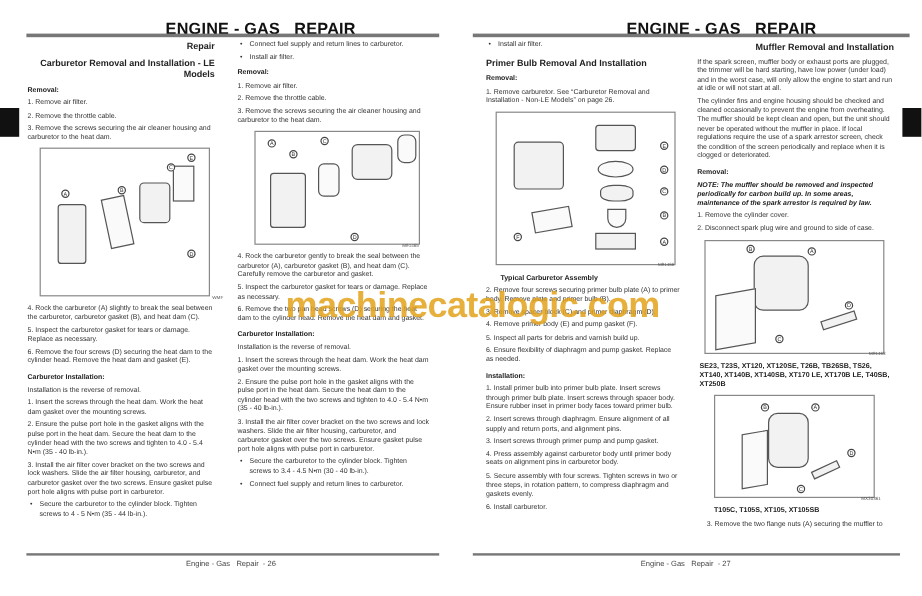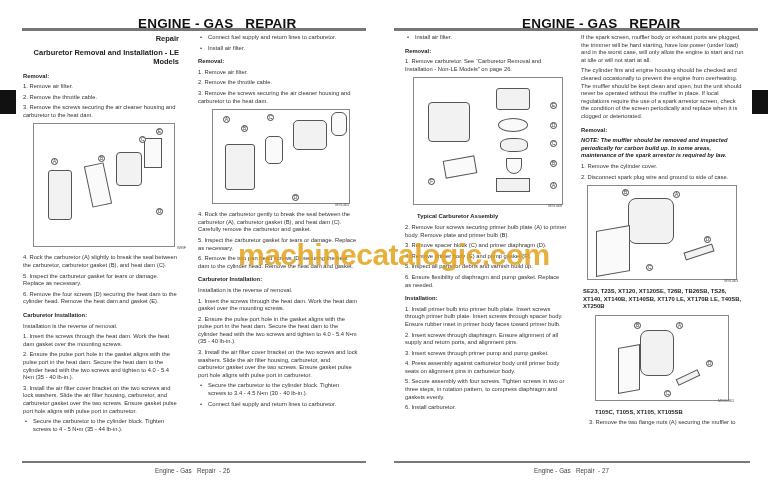--- a/index.html
+++ b/index.html
@@ -135,20 +135,21 @@
   <div class="footer">Engine - Gas   Repair  - 26</div>
 </div>
 
 <div class="page right">
   <div class="page-title">ENGINE - GAS   REPAIR</div>
   <div class="rule-top"></div>
   <div class="tab-marker"></div>
 
   <div class="col" style="left:21px; width:162px;">
     <p class="bullet">Install air filter.</p>
+    <div class="h2">Primer Bulb Removal And Installation</div>
     <div class="h3">Removal:</div>
     <p>1.  Remove carburetor. See “Carburetor Removal and Installation - Non-LE Models” on page 26.</p>
 
     <div class="figure" style="width:150px; height:128px; margin:4px 0 0 8px;">
       <div class="part" style="left:14px; top:24px; width:42px; height:40px; border-radius:4px;"></div>
       <div class="part" style="left:30px; top:80px; width:32px; height:18px; transform:rotate(-10deg); background:#fafafa;"></div>
       <div class="part" style="left:82px; top:10px; width:34px; height:22px; border-radius:3px;"></div>
       <div class="part" style="left:84px; top:40px; width:30px; height:14px; border-radius:50%; background:#fafafa;"></div>
       <div class="part" style="left:86px; top:60px; width:28px; height:14px; border-radius:40%;"></div>
       <div class="part" style="left:92px; top:80px; width:16px; height:16px; border-radius:0 0 8px 8px; background:#fafafa;"></div>
@@ -171,20 +172,21 @@
     <div class="h3">Installation:</div>
     <p>1.  Install primer bulb into primer bulb plate. Insert screws through primer bulb plate. Insert screws through spacer body. Ensure rubber inset in primer body faces toward primer bulb.</p>
     <p>2.  Insert screws through diaphragm. Ensure alignment of all supply and return ports, and alignment pins.</p>
     <p>3.  Insert screws through primer pump and pump gasket.</p>
     <p>4.  Press assembly against carburetor body until primer body seats on alignment pins in carburetor body.</p>
     <p>5.  Secure assembly with four screws. Tighten screws in two or three steps, in rotation pattern, to compress diaphragm and gaskets evenly.</p>
     <p>6.  Install carburetor.</p>
   </div>
 
   <div class="col" style="left:197px; width:164px;">
+    <div class="h1" style="margin-top:1px">Muffler Removal and Installation</div>
     <p>If the spark screen, muffler body or exhaust ports are plugged, the trimmer will be hard starting, have low power (under load) and in the worst case, will only allow the engine to start and run at idle or will not start at all.</p>
     <p>The cylinder fins and engine housing should be checked and cleaned occasionally to prevent the engine from overheating. The muffler should be kept clean and open, but the unit should never be operated without the muffler in place. If local regulations require the use of a spark arrestor screen, check the condition of the screen periodically and replace when it is clogged or deteriorated.</p>
     <div class="h3">Removal:</div>
     <p class="note">NOTE: The muffler should be removed and inspected periodically for carbon build up. In some areas, maintenance of the spark arrestor is required by law.</p>
     <p>1.  Remove the cylinder cover.</p>
     <p>2.  Disconnect spark plug wire and ground to side of case.</p>
 
     <div class="figure" style="width:150px; height:95px; margin:4px 0 0 6px;">
       <div class="part" style="left:40px; top:12px; width:46px; height:46px; border-radius:8px;"></div>
       <div class="part" style="left:8px; top:42px; width:34px; height:46px; transform:skewY(-10deg); background:#fafafa;"></div>

